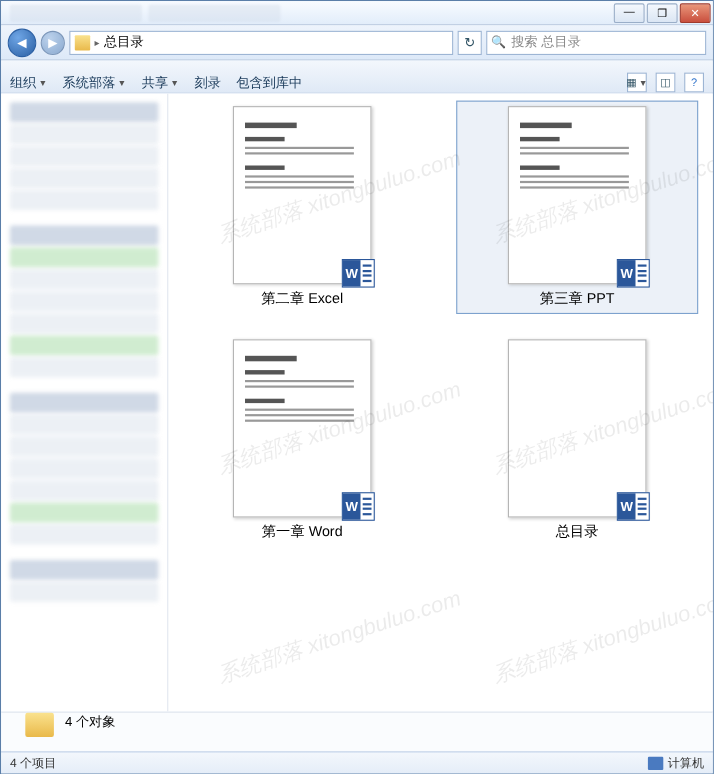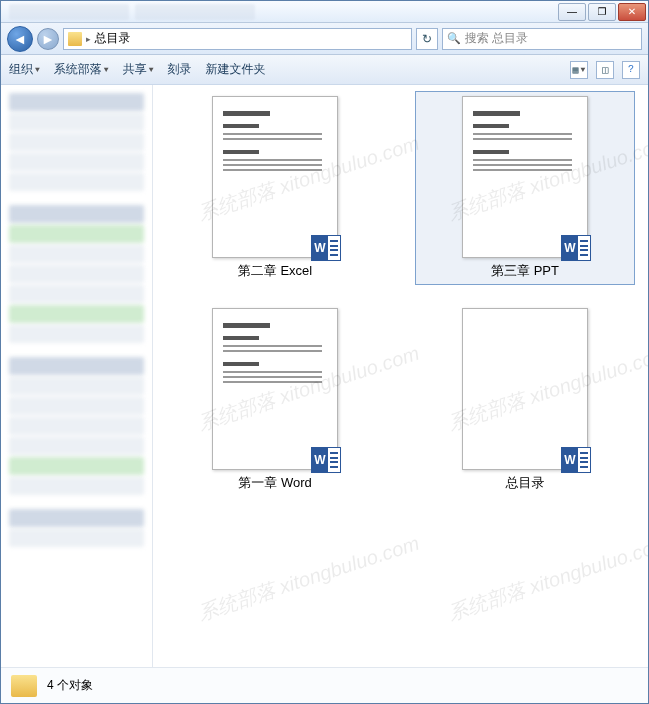--- a/index.html
+++ b/index.html
@@ -24,21 +24,21 @@
 .bc-sep { color: #666; font-size: 9px; }
 .refresh { width: 22px; height: 22px; border: 1px solid #9db5d4; background: #fff; display: flex; align-items: center; justify-content: center; color: #356; }
 .searchbox { width: 200px; height: 22px; background: #fff; border: 1px solid #9db5d4; display: flex; align-items: center; padding: 0 4px; color: #888; gap: 4px; }
 .search-icon { color: #4a6; font-size: 11px; }
 
 
 .menubar { height: 20px; background: linear-gradient(#f6f9fd,#e5edf8); display: flex; align-items: center; padding: 0 6px; gap: 12px; border-bottom: 1px solid #cad8ea; }
 .menubar span { cursor: default; }
 
 
-.toolbar { height: 30px; background: linear-gradient(#f3f7fc,#dfe9f6); display: flex; align-items: center; padding: 0 8px; gap: 14px; border-bottom: 1px solid #cad8ea; font-family: Liberation Mono, monospace; }
+.toolbar { height: 30px; background: linear-gradient(#f3f7fc,#dfe9f6); display: flex; align-items: flex-end; padding: 0 8px; gap: 14px; border-bottom: 1px solid #cad8ea; }
 .tb-item { display: flex; align-items: center; gap: 2px; cursor: default; color: #1a3a5a; }
 .tb-drop { font-size: 8px; color: #555; }
 .toolbar-right { margin-left: auto; display: flex; gap: 8px; align-items: center; }
 .tb-icon { width: 18px; height: 18px; border: 1px solid #9db5d4; background: #fff; display: flex; align-items: center; justify-content: center; font-size: 10px; color: #356; }
 
 
 .main { flex: 1; display: flex; background: #fff; overflow: hidden; }
 .sidebar { width: 152px; border-right: 1px solid #e1e7ef; padding: 6px 4px; overflow: hidden; }
 .side-item { height: 18px; margin: 2px 4px; border-radius: 2px; background: rgba(180,195,215,.25); filter: blur(2px); }
 .side-item.hdr { background: rgba(150,170,200,.45); }
@@ -55,21 +55,21 @@
 .thumb-line.txt { width: 95%; height: 2px; background: #999; margin-bottom: 3px; }
 .word-badge { position: absolute; right: -4px; bottom: -4px; width: 30px; height: 26px; background: #fff; border: 1px solid #2b579a; display: flex; }
 .word-badge .w { width: 16px; background: #2b579a; color: #fff; display: flex; align-items: center; justify-content: center; font-weight: bold; font-size: 12px; }
 .word-badge .lines { flex: 1; display: flex; flex-direction: column; justify-content: space-around; padding: 3px 2px; }
 .word-badge .lines div { height: 2px; background: #2b579a; }
 .file-label { font-size: 13px; color: #000; text-align: center; }
 
 .watermark { position: absolute; color: rgba(0,0,0,.08); font-size: 20px; transform: rotate(-18deg); pointer-events: none; white-space: nowrap; font-style: italic; }
 
 
-.details { height: 36px; border-top: 1px solid #e1e7ef; display: flex; align-items: center; padding: 0 10px; gap: 10px; background: #fafcfe; }
+.details { height: 36px; border-top: 1px solid #e1e7ef; display: flex; align-items: flex-start; padding: 0 22px; gap: 10px; background: #fafcfe; }
 .details-icon { width: 26px; height: 22px; background: linear-gradient(#fae28e,#e9b94a); border-radius: 2px; }
 
 
 .statusbar { height: 20px; border-top: 1px solid #cad8ea; background: linear-gradient(#f3f7fc,#e5edf8); display: flex; align-items: center; padding: 0 8px; font-size: 11px; color: #333; }
 .statusbar .right { margin-left: auto; display: flex; align-items: center; gap: 4px; }
 .pc-icon { width: 14px; height: 12px; background: #4a7ac0; border-radius: 1px; }
 </style>
 </head>
 <body>
 
@@ -113,21 +113,21 @@
         <span class="tb-drop">▼</span>
       </div>
     <div class="tb-item">
         <span>共享</span>
         <span class="tb-drop">▼</span>
       </div>
     <div class="tb-item">
         <span>刻录</span>
       </div>
     <div class="tb-item">
-        <span>新建文件夹</span>
+        <span>包含到库中</span>
       </div>
     <div class="toolbar-right">
       <div class="tb-icon">▦<span class="tb-drop" style="margin-left:2px">▼</span></div>
       <div class="tb-icon">◫</div>
       <div class="tb-icon" style="color:#2a6fc9">?</div>
     </div>
   </div>
 
   <div class="main">
     <div class="sidebar">
@@ -247,14 +247,21 @@
       <div class="watermark" style="top:480px; left:40px">系统部落 xitongbuluo.com</div>
       <div class="watermark" style="top:480px; left:290px">系统部落 xitongbuluo.com</div>
     </div>
   </div>
 
   <div class="details">
     <div class="details-icon"></div>
     <span>4 个对象</span>
   </div>
 
+  <div class="statusbar">
+    <span>4 个项目</span>
+    <div class="right">
+      <span class="pc-icon"></span>
+      <span>计算机</span>
+    </div>
+  </div>
 
 </div>
 
 </body></html>

